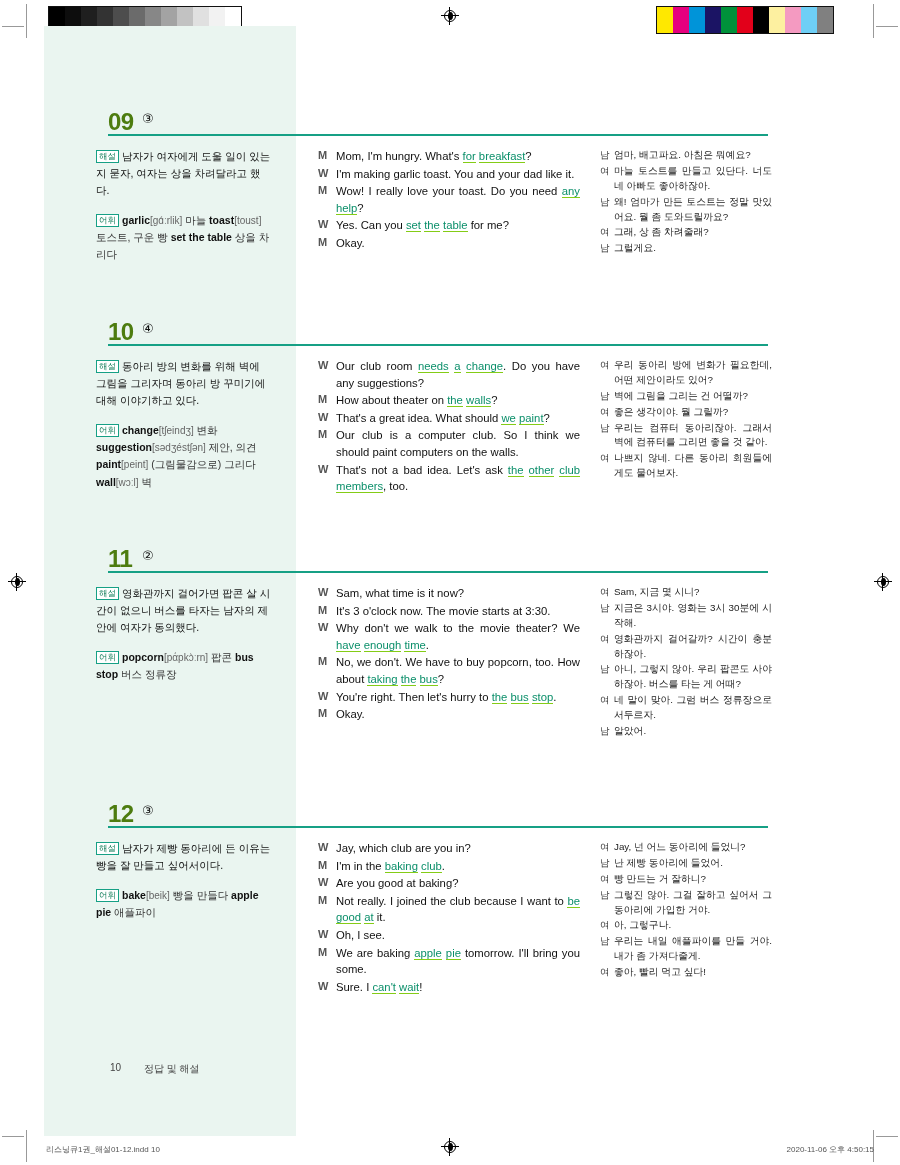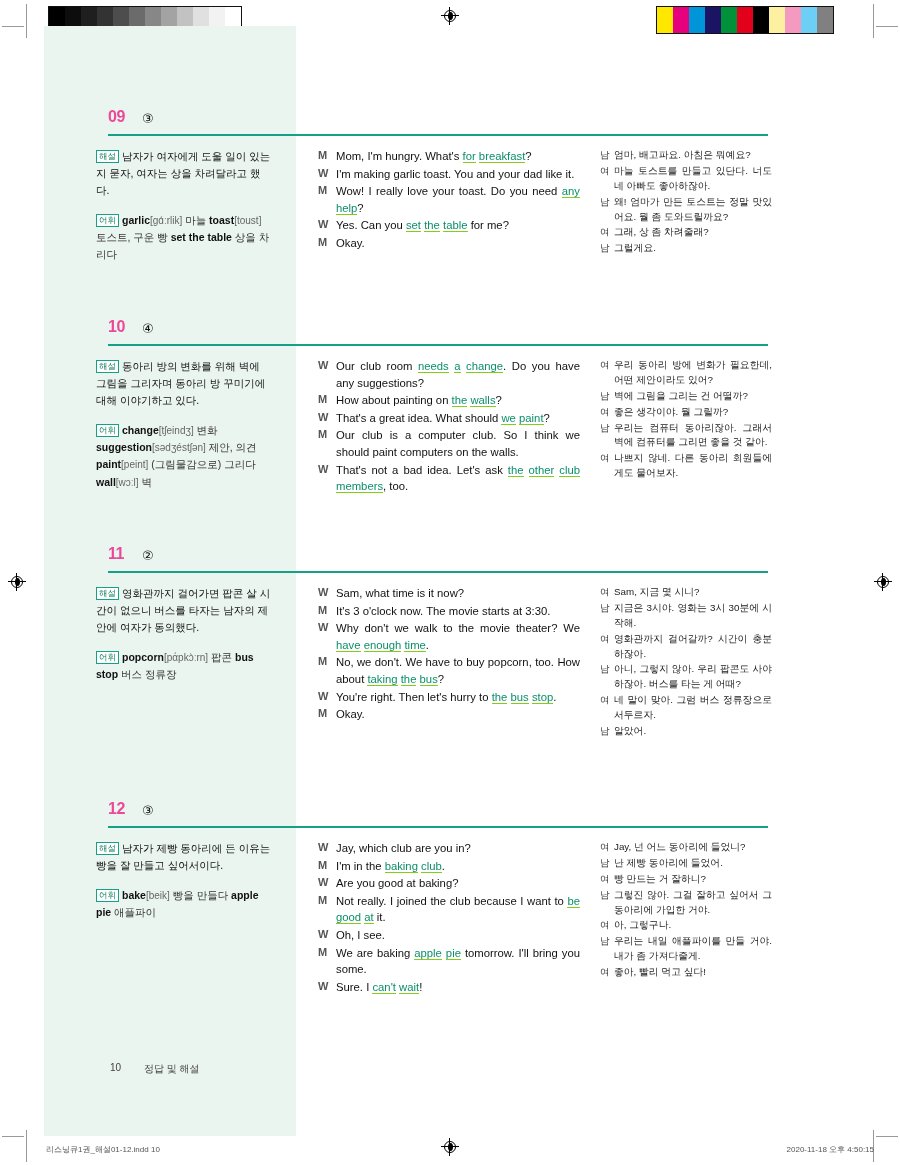--- a/index.html
+++ b/index.html
@@ -18,21 +18,21 @@
   .reg i{position:absolute;left:3px;top:3px;width:12px;height:12px;border-radius:50%;
          border:1.5px solid #000;box-sizing:border-box;}
   .reg i:after{content:"";position:absolute;left:2.5px;top:1px;width:5px;height:8px;
          background:#000;border-radius:50%;}
 
   
   .tint{position:absolute;left:44px;top:26px;width:252px;height:1110px;background:#eaf5f0;}
 
   
   .section{position:absolute;left:0;right:0;}
-  .secnum{position:absolute;left:108px;font-weight:bold;font-size:16px;color:#ec4899;
+  .secnum{position:absolute;left:108px;font-weight:bold;font-size:24px;color:#4d7c0f;
           letter-spacing:-0.5px;}
   .secans{position:absolute;left:142px;font-size:13px;color:#111;}
   .rule{position:absolute;left:108px;width:660px;height:2px;background:#16a085;}
 
   
   .lcol{position:absolute;left:96px;width:175px;font-size:10.5px;color:#111;line-height:1.62;}
   .tag{display:inline-block;border:1px solid #16a085;color:#0b7a55;font-size:8.5px;
        padding:0px 2px;margin-right:3px;line-height:1.25;vertical-align:1px;background:#fff;}
   .vocab{margin-top:13px;}
   .vocab .w{font-weight:bold;color:#111;}
@@ -181,21 +181,21 @@
           <div><span class="tag">해설</span><span>동아리 방의 변화를 위해 벽에 그림을 그리자며 동아리 방 꾸미기에 대해 이야기하고 있다.</span></div>
           <div class="vocab"><span><span class="tag">어휘</span><span class="w">change</span><span class="ipa">[tʃeindʒ]</span><span class="kr"> 변화 </span></span><span><span class="w">suggestion</span><span class="ipa">[sədʒéstʃən]</span><span class="kr"> 제안, 의견 </span></span><span><span class="w">paint</span><span class="ipa">[peint]</span><span class="kr"> (그림물감으로) 그리다 </span></span><span><span class="w">wall</span><span class="ipa">[wɔːl]</span><span class="kr"> 벽 </span></span></div>
         </div>
         <div class="dcol" style="top: 358px;">
           <div class="line">
             <div class="spk">W</div>
             <div class="utt"><span>Our club room </span><span class="hl">needs</span><span> </span><span class="hl">a</span><span> </span><span class="hl">change</span><span>. Do you have any suggestions?</span></div>
           </div>
           <div class="line">
             <div class="spk">M</div>
-            <div class="utt"><span>How about painting on </span><span class="hl">the</span><span> </span><span class="hl">walls</span><span>?</span></div>
+            <div class="utt"><span>How about theater on </span><span class="hl">the</span><span> </span><span class="hl">walls</span><span>?</span></div>
           </div>
           <div class="line">
             <div class="spk">W</div>
             <div class="utt"><span>That's a great idea. What should </span><span class="hl">we</span><span> </span><span class="hl">paint</span><span>?</span></div>
           </div>
           <div class="line">
             <div class="spk">M</div>
             <div class="utt"><span>Our club is a computer club. So I think we should paint computers on the walls.</span></div>
           </div>
           <div class="line">
@@ -354,15 +354,15 @@
             <div class="tspk">여</div>
             <div class="ttxt">좋아, 빨리 먹고 싶다!</div>
           </div>
         </div>
       </div>
     </div>
 
   <div class="pgnum">10</div>
   <div class="pglabel">정답 및 해설</div>
   <div class="slug l">리스닝큐1권_해설01-12.indd   10</div>
-  <div class="slug r">2020-11-18   오후 4:50:15</div>
+  <div class="slug r">2020-11-06   오후 4:50:15</div>
 
 </div>
 
 </body></html>

